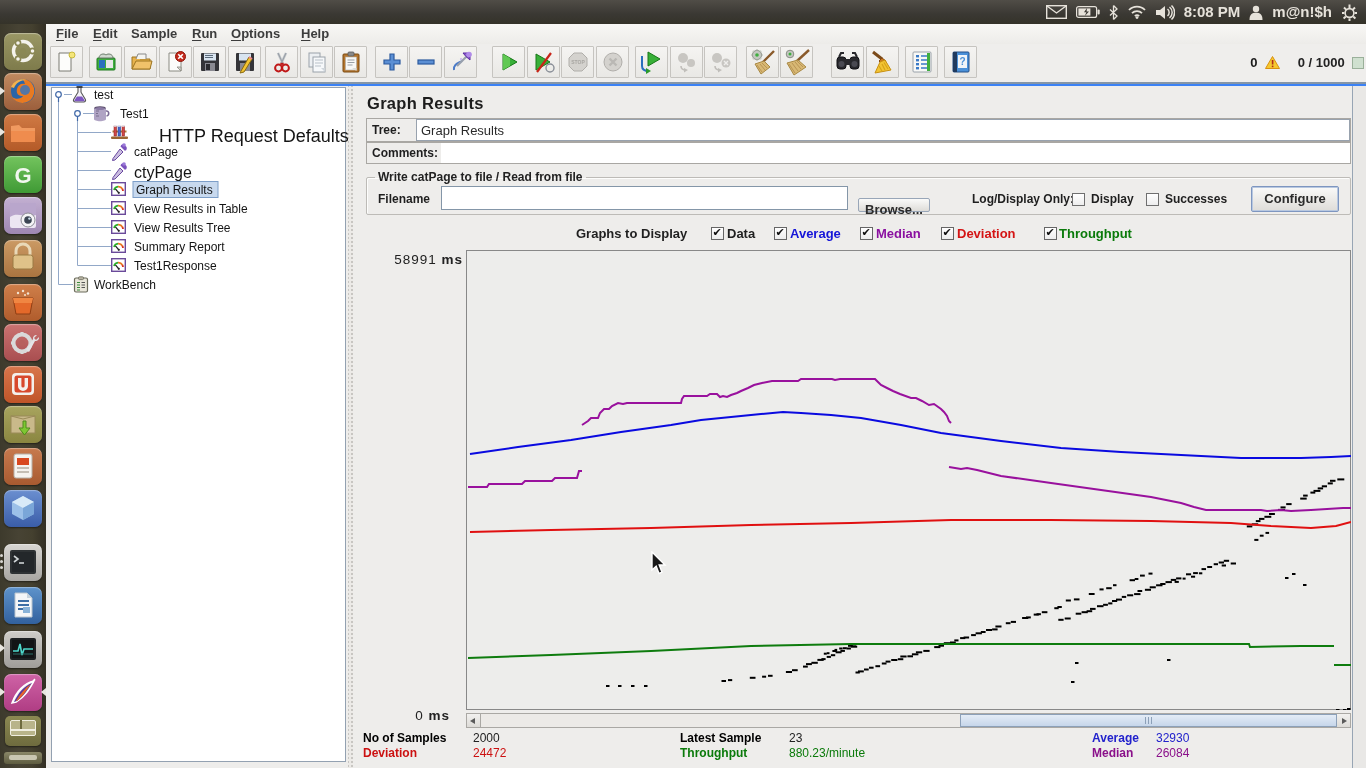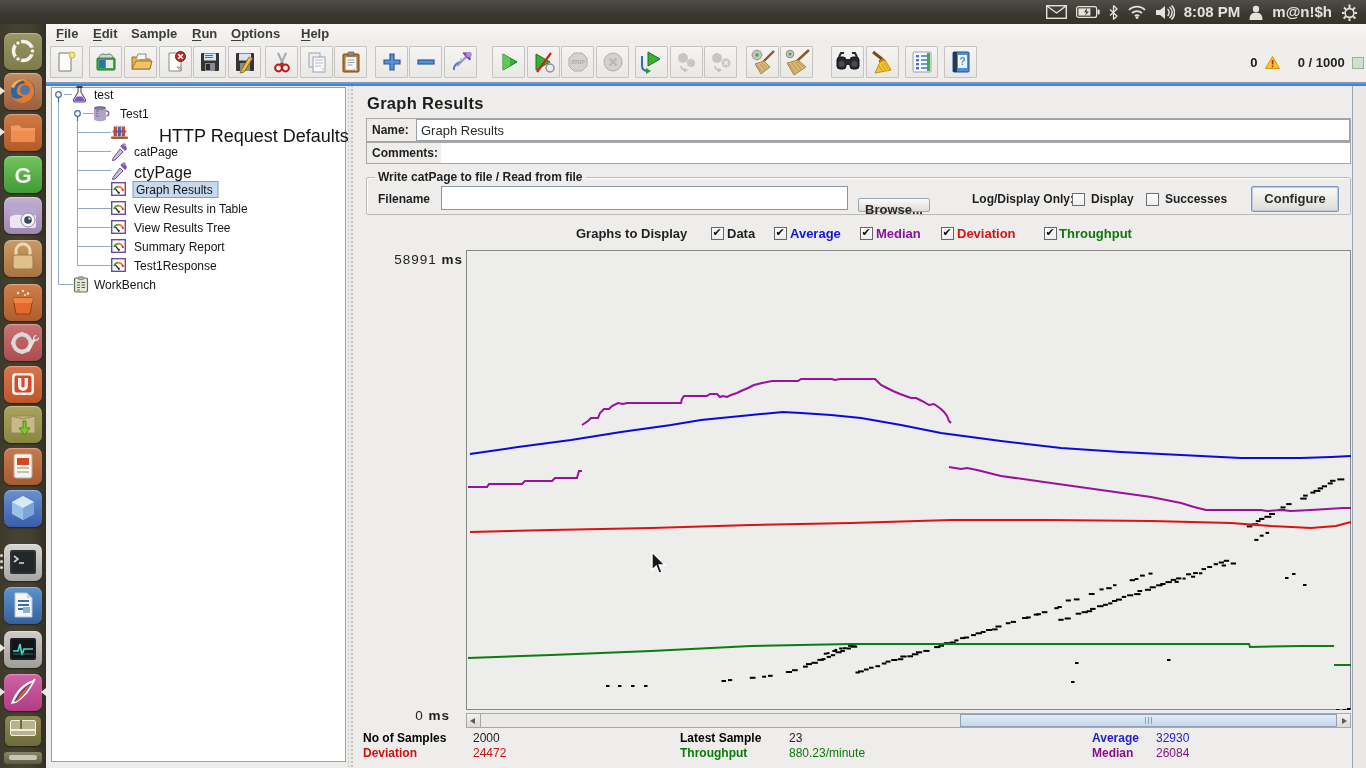--- a/index.html
+++ b/index.html
@@ -562,21 +562,21 @@
         </g>
         <g stroke="#555" stroke-width="1">
           <path d="M8.5 6.5 L12 6.5 M8.5 9 L12 9 M8.5 11.5 L12 11.5"></path>
         </g>
       </svg>
 </div>
 <div id="splitter"></div>
 <div id="main">
   <div style="position:absolute;left:14px;top:8px;font-size:16.5px;font-weight:bold;color:#1d1d1d;letter-spacing:0.3px;">Graph Results</div>
   <div class="row" style="left:13px;top:32px;width:985px;height:24px;"></div>
-  <div class="blab" style="position:absolute;left:19px;top:37px;">Name:</div>
+  <div class="blab" style="position:absolute;left:19px;top:37px;">Tree:</div>
   <div class="field" style="left:63px;top:33px;width:934px;height:22px;border-color:#98a2ae;"></div>
   <div style="position:absolute;left:68px;top:37px;font-size:13px;color:#2a2a2a;">Graph Results</div>
   <div class="row" style="left:13px;top:56px;width:985px;height:22px;"></div>
   <div class="blab" style="position:absolute;left:19px;top:60px;">Comments:</div>
   <div style="position:absolute;left:88px;top:57px;width:909px;height:20px;background:#fff;"></div>
   <fieldset style="position:absolute;left:13px;top:84px;width:985px;height:45px;border:1px solid #bdbbb7;border-radius:2px;box-shadow:inset 1px 1px 0 #fdfdfc;">
     <legend style="font-size:12px;font-weight:bold;color:#222;margin-left:8px;padding:0 3px;">Write catPage to file / Read from file</legend>
   </fieldset>
   <div class="blab" style="position:absolute;left:25px;top:106px;">Filename</div>
   <div class="field" style="left:88px;top:100px;width:407px;height:24px;border-color:#8496a8;"></div>

